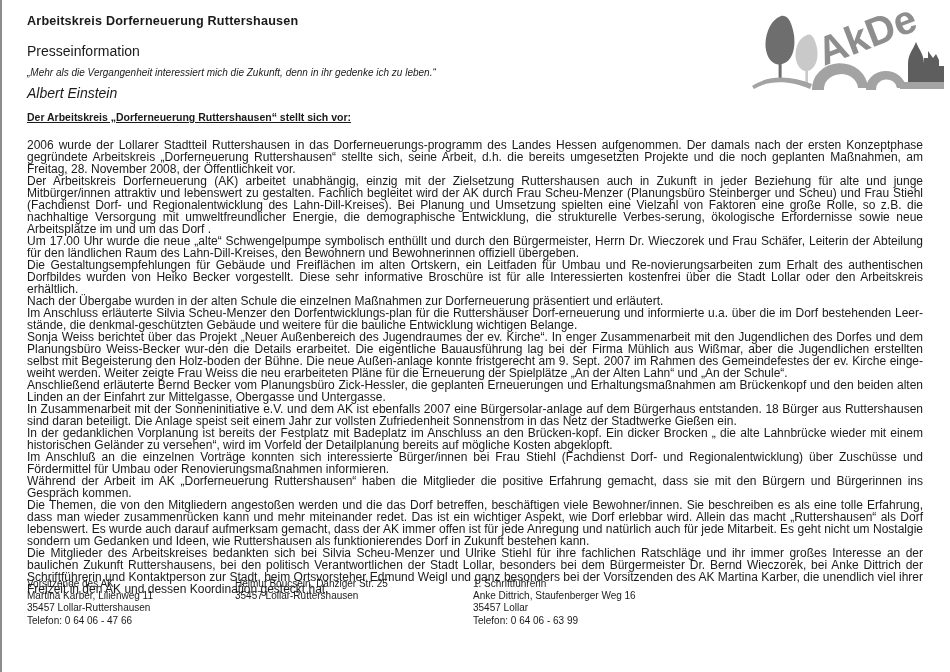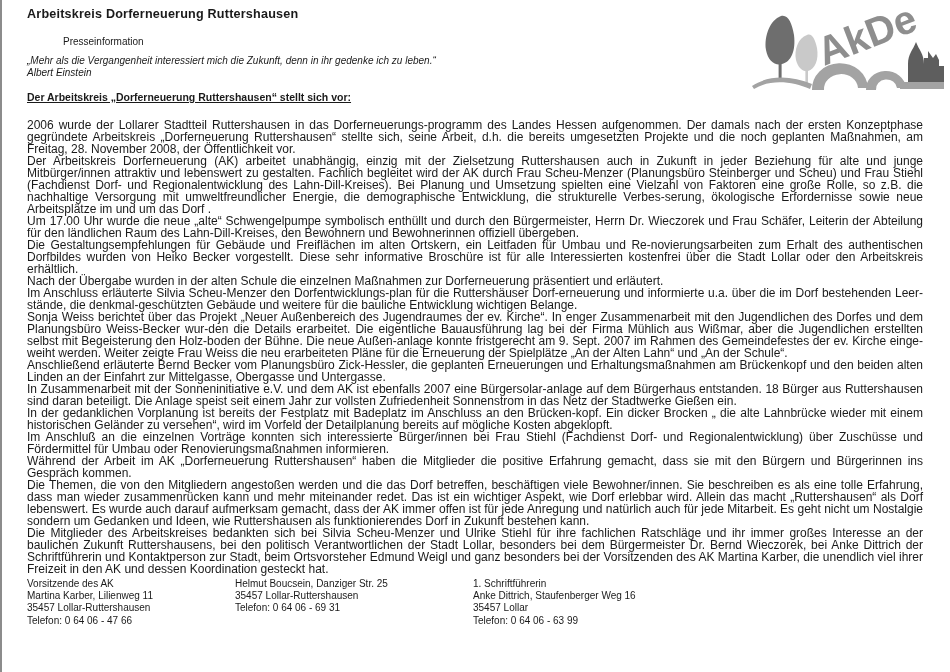--- a/index.html
+++ b/index.html
@@ -7,42 +7,42 @@
     position: relative;
     width: 950px;
     height: 672px;
     background: #ffffff;
     box-sizing: border-box;
     border-left: 2px solid #8c8c8c;
     font-family: "Liberation Sans", "DejaVu Sans", sans-serif;
     color: #1a1a1a;
     overflow: hidden;
   }
-  .content { padding: 7px 27px 0 25px; }
+  .content { padding: 14px 27px 0 25px; }
   .page-title {
     margin: 0;
     font-size: 12.6px;
     font-weight: bold;
     letter-spacing: 0.2px;
   }
   .doc-type {
     margin-top: 15px;
-    font-size: 10px;
-    margin-left: 36px;
+    font-size: 14px;
   }
   .quote {
     margin-top: 8px;
     font-size: 10px;
     font-style: italic;
     line-height: 12px;
   }
   .quote-author {
-    font-size: 10px;
+    font-size: 14px;
     font-style: italic;
     line-height: 12px;
+    margin-top: 8px;
   }
   .section-heading {
     margin-top: 12px;
     font-size: 10.5px;
     font-weight: bold;
     text-decoration: underline;
   }
   .body-text {
     margin-top: 16px;
     font-size: 12px;
@@ -131,21 +131,20 @@
   <div class="footer">
     <div class="col1">
       <div>Vorsitzende des AK</div>
       <div>Martina Karber, Lilienweg 11</div>
       <div>35457 Lollar-Ruttershausen</div>
       <div>Telefon: 0 64 06 - 47 66</div>
     </div>
     <div class="col2">
       <div>Helmut Boucsein, Danziger Str. 25</div>
       <div>35457 Lollar-Ruttershausen</div>
-      <div>Telefon: 0 64 06 - 69 31</div>
     </div>
     <div class="col3">
       <div>1. Schriftführerin</div>
       <div>Anke Dittrich, Staufenberger Weg 16</div>
       <div>35457 Lollar</div>
       <div>Telefon: 0 64 06 - 63 99</div>
     </div>
   </div>
 
 </div>

